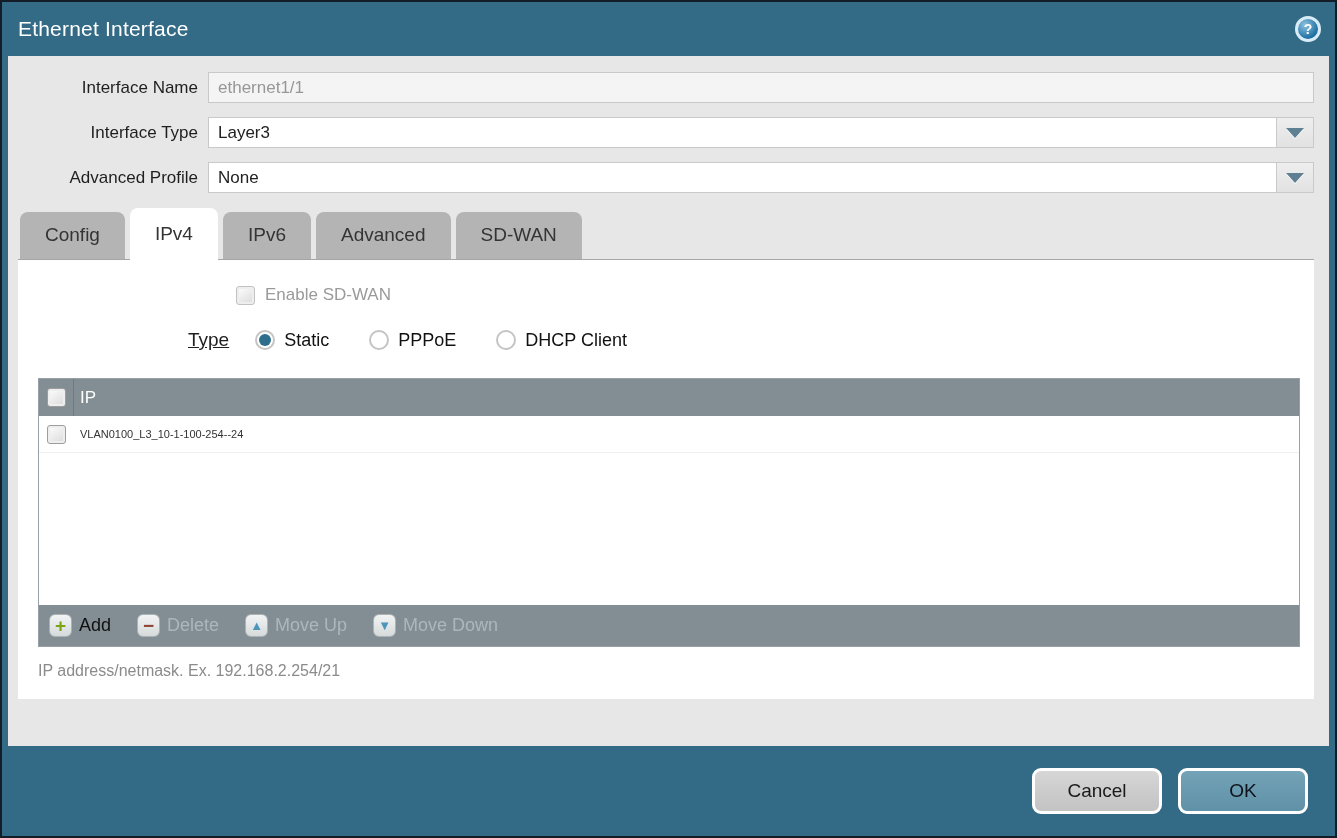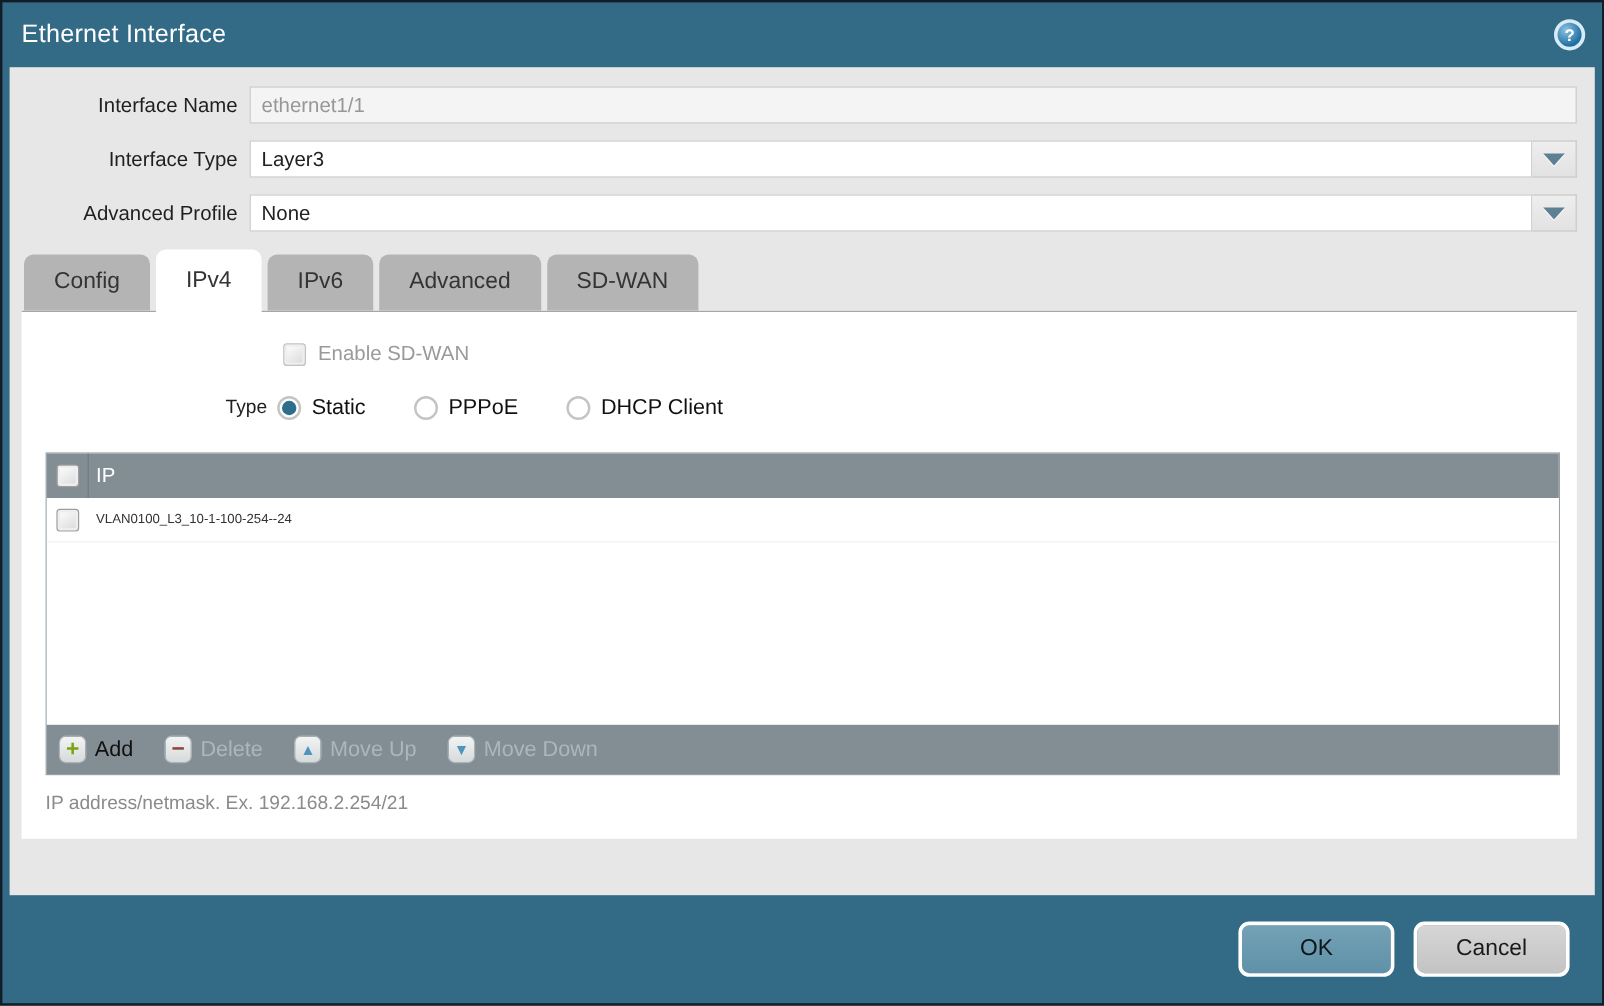--- a/index.html
+++ b/index.html
@@ -135,21 +135,21 @@
     flex: 0 0 auto;
   }
   .checkbox.disabled { border-color: #c2c2c2; cursor: default; }
   .sdwan-lbl { font-size: 17px; color: #9a9a9a; }
 
   .type-row {
     display: flex; align-items: center;
     margin-top: 24px;
     margin-left: 170px;
   }
-  .type-lbl { font-size: 16px; color: #1f1f1f; margin-right: 8px; }
+  .type-lbl { font-size: 19px; color: #1f1f1f; margin-right: 26px; text-decoration: underline; }
   .radio-opt { display: flex; align-items: center; margin-right: 40px; cursor: pointer; }
   .radio {
     width: 20px; height: 20px;
     border-radius: 50%;
     border: 2px solid #c4c4c4;
     background: #ffffff;
     margin-right: 9px;
     display: flex; align-items: center; justify-content: center;
   }
   .radio.checked::after {
@@ -334,17 +334,17 @@
             <span class="tb-lbl">Move Down</span>
           </span>
         </div>
       </div>
 
       <div class="hint">IP address/netmask. Ex. 192.168.2.254/21</div>
     </div>
   </div>
 
   <div class="footer">
+    <button class="btn btn-cancel">Cancel</button>
     <button class="btn btn-ok">OK</button>
-    <button class="btn btn-cancel">Cancel</button>
   </div>
 
 </div>
 
 </body></html>

